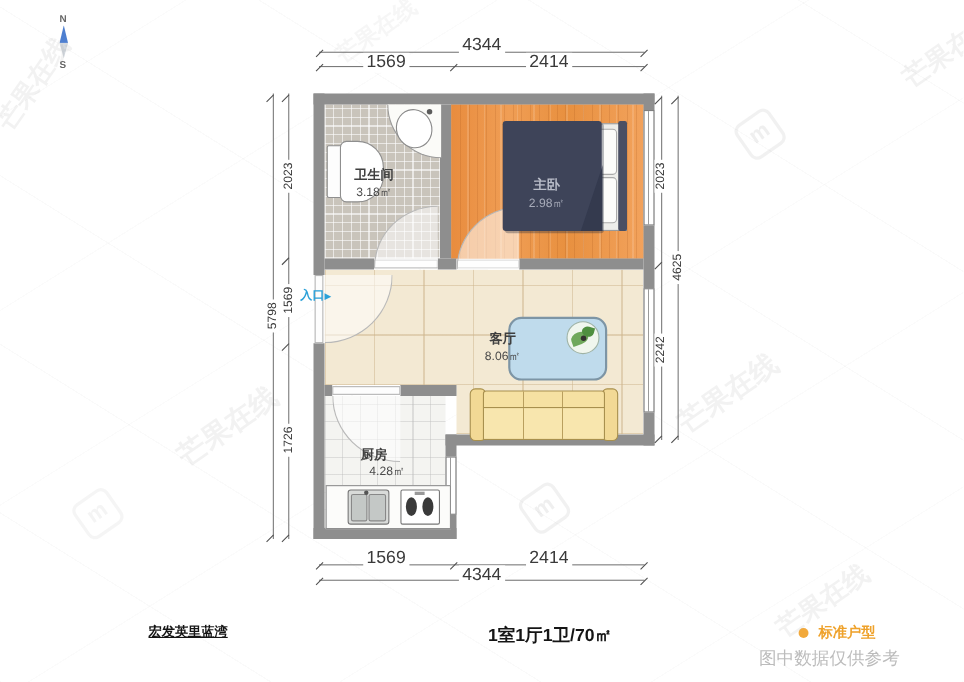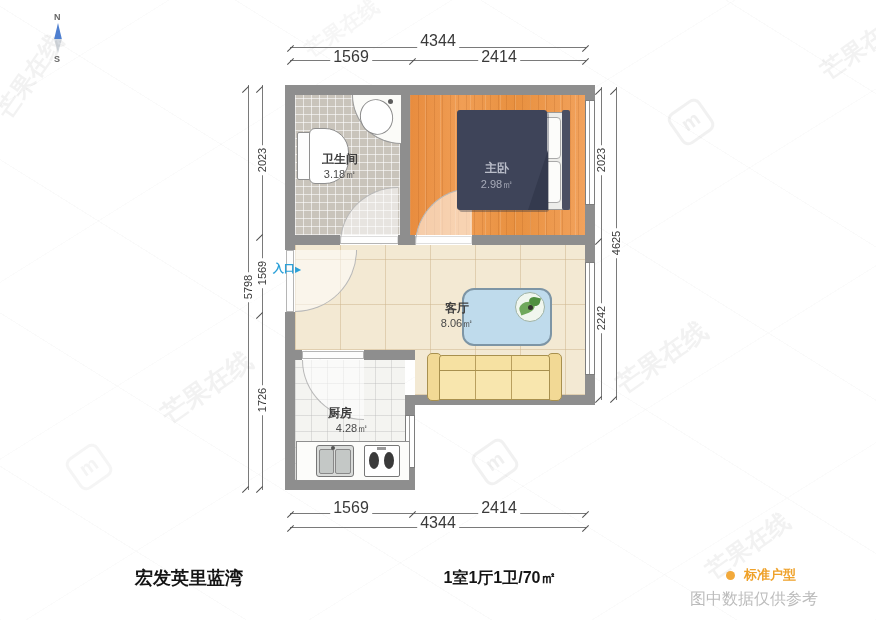--- a/index.html
+++ b/index.html
@@ -37,21 +37,21 @@
   .dlab{position:absolute;font-size:16px;color:#3a3a3a;background:#fff;padding:0 3px;white-space:nowrap;transform:translate(-50%,-50%);}
   .dlabv{position:absolute;font-size:11px;color:#3a3a3a;background:#fff;padding:0 3px;white-space:nowrap;transform:translate(-50%,-50%) rotate(-90deg);}
   
   .rname{position:absolute;font-size:12px;font-weight:bold;color:#3f3f3f;transform:translateX(-50%);white-space:nowrap;}
   .rarea{position:absolute;font-size:11px;color:#4a4a4a;transform:translateX(-50%);white-space:nowrap;text-align:right;}
   
   .wm{position:absolute;font-size:26px;font-weight:bold;color:rgba(110,110,110,0.09);transform:rotate(-35deg);white-space:nowrap;pointer-events:none;z-index:40;}
   .wmlogo{position:absolute;width:32px;height:32px;border:3px solid rgba(120,120,120,0.10);border-radius:8px;transform:rotate(-35deg);z-index:40;
     color:rgba(120,120,120,0.12);font-weight:bold;font-size:20px;text-align:center;line-height:30px;pointer-events:none;}
   
-  .ft-title{position:absolute;font-size:18px;font-weight:bold;color:#151515;}
+  .ft-title{position:absolute;font-size:12px;font-weight:bold;color:#151515;text-decoration:underline;}
   .ft-sum{position:absolute;font-size:16px;font-weight:bold;color:#151515;transform:translateX(-50%);}
   .ft-dot{position:absolute;width:9px;height:9px;border-radius:50%;background:#F2A93B;}
   .ft-leg{position:absolute;font-size:13px;color:#EFA22B;font-weight:bold;}
   .ft-dis{position:absolute;font-size:16px;color:#bcbcbc;}
   .entr{position:absolute;font-size:11px;font-weight:bold;color:#2aa0d8;white-space:nowrap;}
 </style>
 </head>
 <body>
 
 <div id="canvas">

